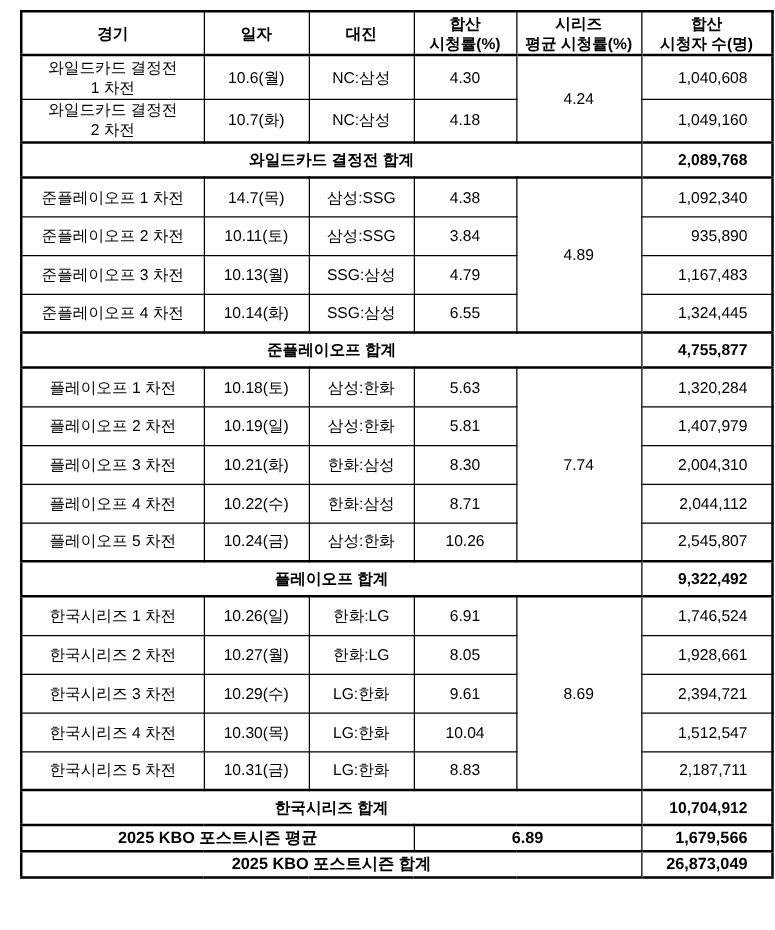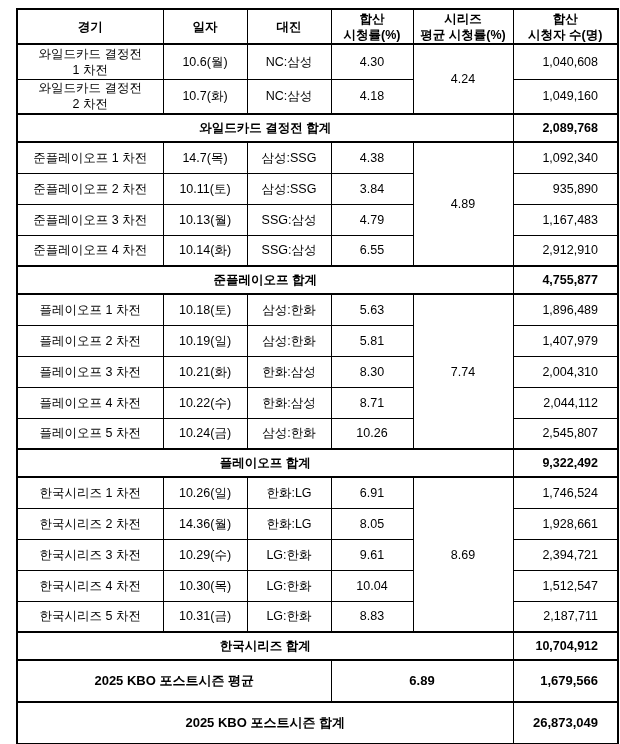--- a/index.html
+++ b/index.html
@@ -37,21 +37,21 @@
     height: 33px;
   }
   tr.game  { height: 31px; }
   tr.tall  { height: 35px; }
   tr.sum   { height: 28px; }
   tr.sum td {
     border-top: 2px solid #000;
     border-bottom: 2px solid #000;
     font-weight: bold;
   }
-  tr.grand { height: 42px; }
+  tr.grand { height: 21px; }
   tr.grand td { font-size: 13px; }
   td.viewers, th.viewers-h { }
   td.viewers {
     text-align: right;
     padding-right: 19px;
   }
 </style>
 </head>
 <body>
 
@@ -122,34 +122,34 @@
         <td>10.13(월)</td>
         <td>SSG:삼성</td>
         <td>4.79</td>
         <td class="viewers">1,167,483</td>
       </tr>
       <tr class="game">
         <td>준플레이오프 4 차전</td>
         <td>10.14(화)</td>
         <td>SSG:삼성</td>
         <td>6.55</td>
-        <td class="viewers">2,912,910</td>
+        <td class="viewers">1,324,445</td>
       </tr>
       <tr class="sum">
         <td colspan="5">준플레이오프 합계</td>
         <td class="viewers">4,755,877</td>
       </tr>
 
       <tr class="game">
         <td>플레이오프 1 차전</td>
         <td>10.18(토)</td>
         <td>삼성:한화</td>
         <td>5.63</td>
         <td rowspan="5">7.74</td>
-        <td class="viewers">1,896,489</td>
+        <td class="viewers">1,320,284</td>
       </tr>
       <tr class="game">
         <td>플레이오프 2 차전</td>
         <td>10.19(일)</td>
         <td>삼성:한화</td>
         <td>5.81</td>
         <td class="viewers">1,407,979</td>
       </tr>
       <tr class="game">
         <td>플레이오프 3 차전</td>
@@ -180,21 +180,21 @@
       <tr class="game">
         <td>한국시리즈 1 차전</td>
         <td>10.26(일)</td>
         <td>한화:LG</td>
         <td>6.91</td>
         <td rowspan="5">8.69</td>
         <td class="viewers">1,746,524</td>
       </tr>
       <tr class="game">
         <td>한국시리즈 2 차전</td>
-        <td>14.36(월)</td>
+        <td>10.27(월)</td>
         <td>한화:LG</td>
         <td>8.05</td>
         <td class="viewers">1,928,661</td>
       </tr>
       <tr class="game">
         <td>한국시리즈 3 차전</td>
         <td>10.29(수)</td>
         <td>LG:한화</td>
         <td>9.61</td>
         <td class="viewers">2,394,721</td>

